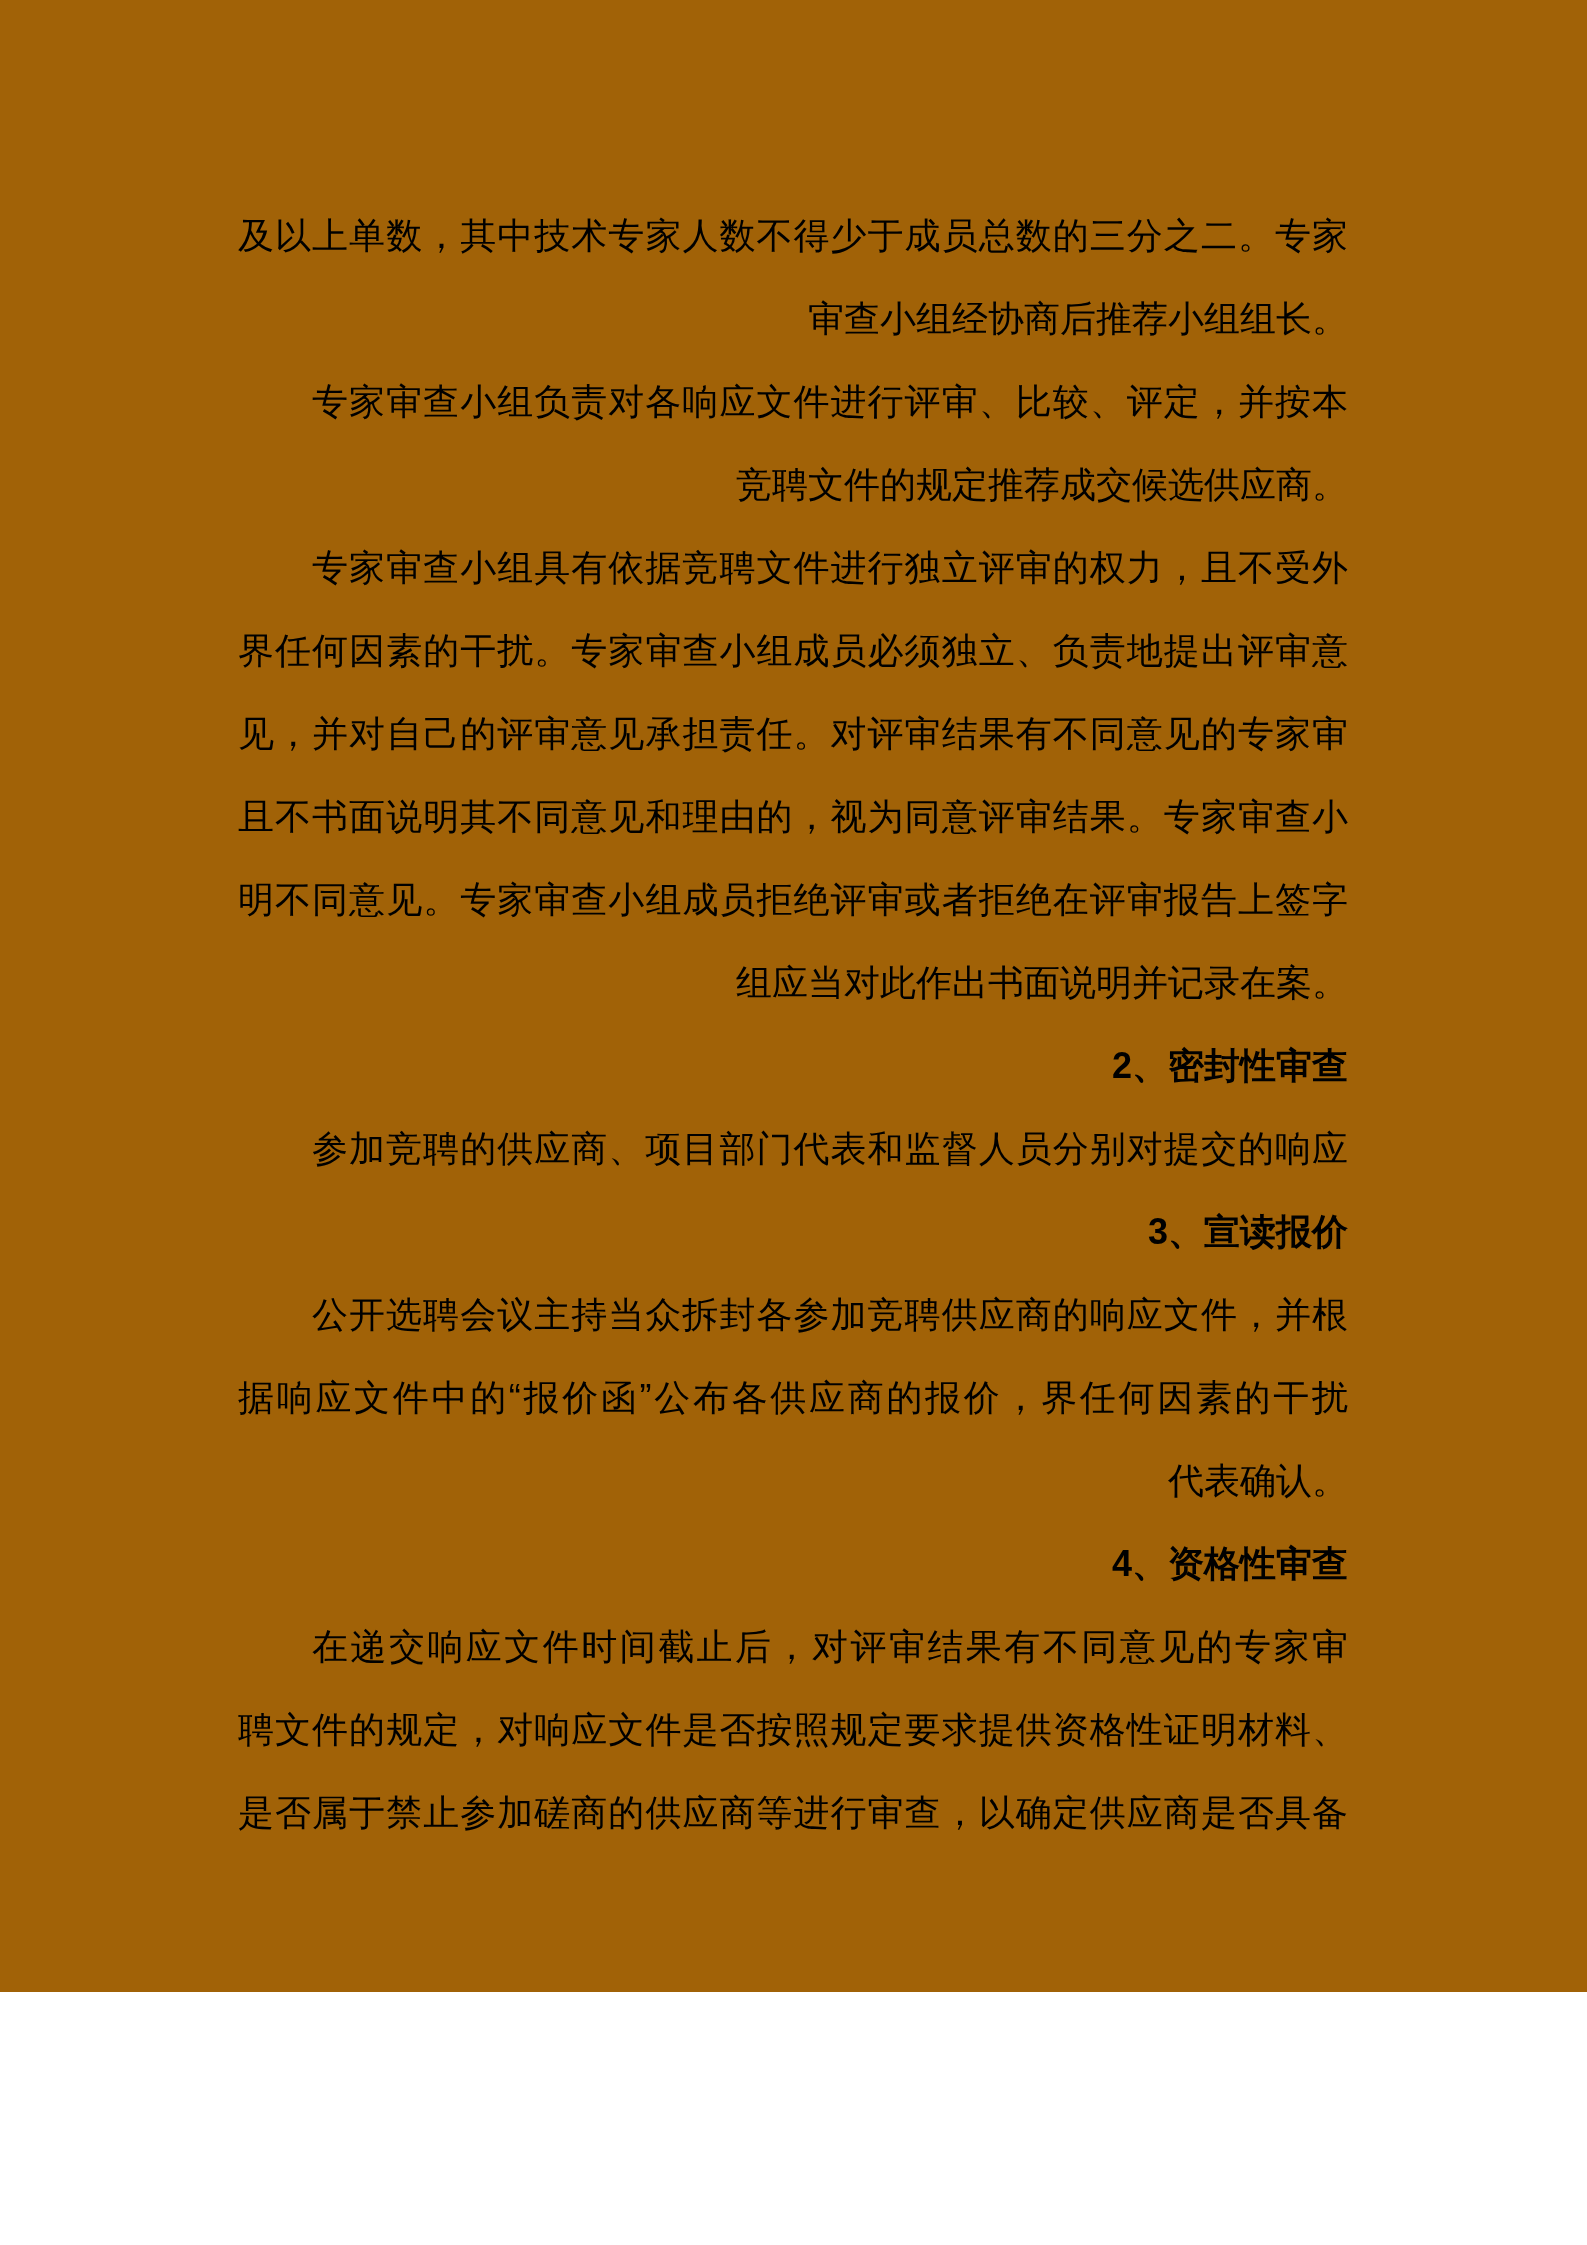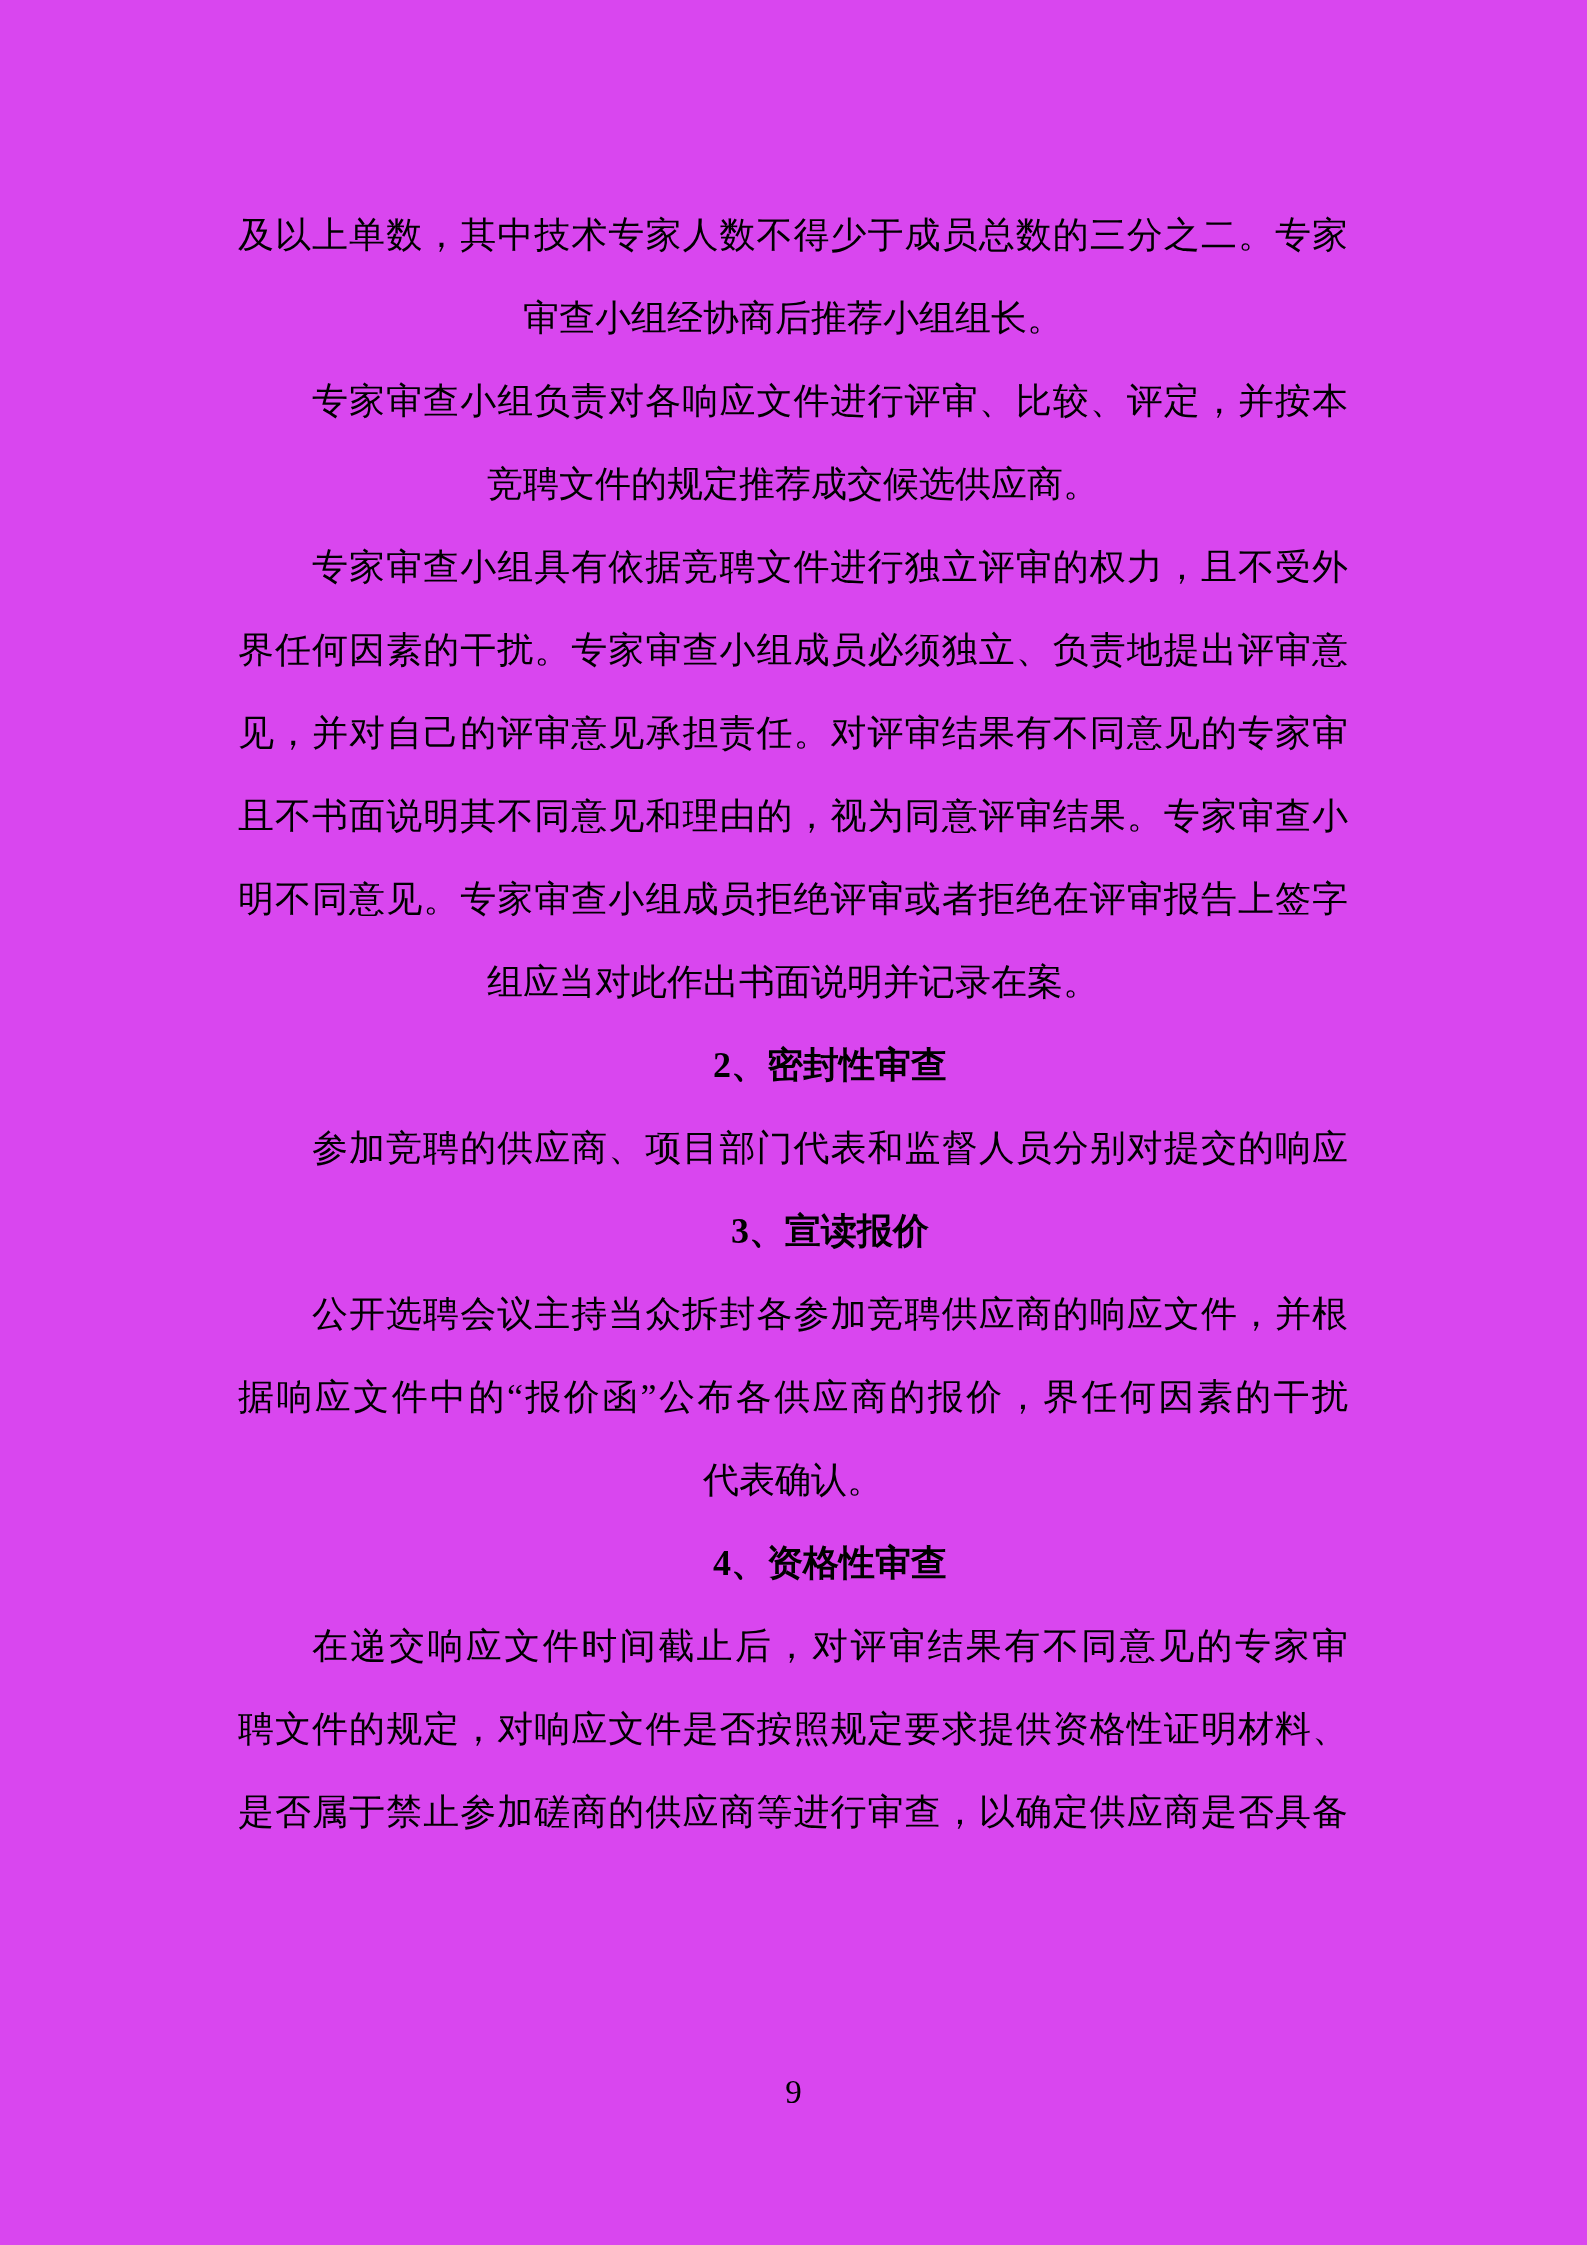--- a/index.html
+++ b/index.html
@@ -3,38 +3,38 @@
 <meta charset="utf-8">
 <style>
   html, body {
     margin: 0;
     padding: 0;
     background: #ffffff;
   }
   .page {
     position: relative;
     width: 1587px;
-    height: 2245px;
-    background: #d946ef;
+    height: 1992px;
+    background: #a16207;
     color: #000000;
-    font-family: Liberation Serif, serif;
+    font-family: Liberation Sans, sans-serif;
     overflow: hidden;
   }
   .text-block {
     position: absolute;
     left: 238px;
     top: 194px;
     width: 1110px;
   }
   .line {
     height: 83px;
     line-height: 83px;
     font-size: 36px;
     letter-spacing: 0;
-    text-align: center;
+    text-align: right;
   }
   .line.fill {
     text-align: justify;
     text-align-last: justify;
   }
   .line.indent {
     text-indent: 74px;
   }
   .line.heading {
     font-weight: bold;

